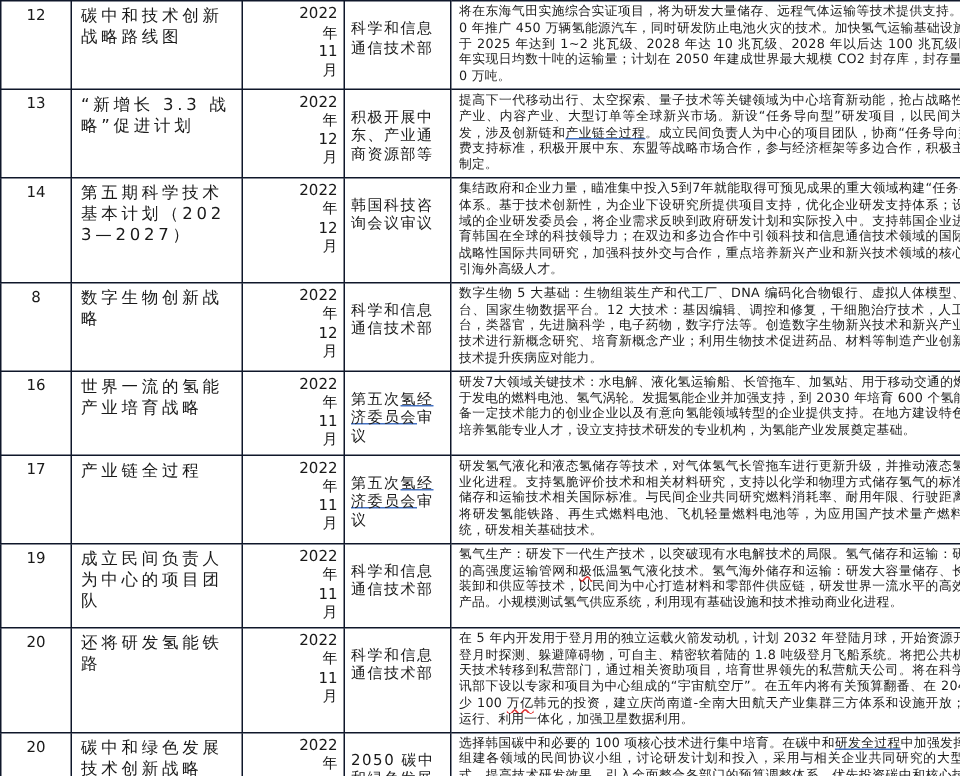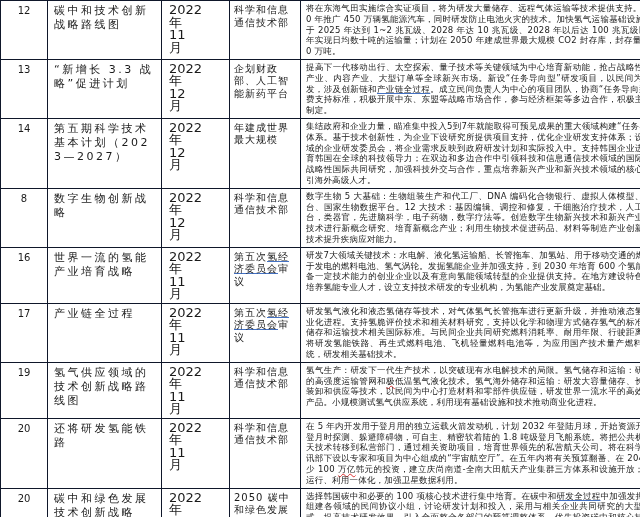--- a/index.html
+++ b/index.html
@@ -31,32 +31,33 @@
   td.c-title{
     width:102px;
     font-weight:normal;
     font-size:11px;
     line-height:14px;
     letter-spacing:2.5px;
     padding:3px 5px 2px 6px;
   }
   td.c-date{
     width:56px;
-    font-size:13px;
+    font-size:10px;
     line-height:12.5px;
     white-space:pre-line;
     padding-left:7px;
     padding-top:3px;
+    text-align:right;
   }
   td.c-org{
     width:62px;
     font-size:10px;
     line-height:12.5px;
     letter-spacing:1px;
-    padding-top:3px;
+    padding-top:13px;
   }
   td.c-desc{
     width:382px;
     font-size:8.5px;
     line-height:10.8px;
     letter-spacing:0.2px;
     text-align:justify;
     padding:2px 5px 2px 5px;
   }
   .u-link{
@@ -89,32 +90,32 @@
     <td class="c-desc"><span>将在东海气田实施综合实证项目，将为研发大量储存、远程气体运输等技术提供支持。争取到 2030 年推广 450 万辆氢能源汽车，同时研发防止电池火灾的技术。加快氢气运输基础设施建设，计划于 2025 年达到 1~2 兆瓦级、2028 年达 10 兆瓦级、2028 年以后达 100 兆瓦级以上，2030 年实现日均数十吨的运输量；计划在 2050 年建成世界最大规模 CO2 封存库，封存量达每年 1500 万吨。</span></td>
   </tr>
 
   <tr>
     <td class="c-num">13</td>
     <td class="c-title">“新增长 3.3 战略”促进计划</td>
     <td class="c-date">2022
 年
 12
 月</td>
-    <td class="c-org"><span>企划财政部、人工智能新药平台</span></td>
+    <td class="c-org"><span>积极开展中东、产业通商资源部等</span></td>
     <td class="c-desc"><span>提高下一代移动出行、太空探索、量子技术等关键领域为中心培育新动能，抢占战略性产业、生物产业、内容产业、大型订单等全球新兴市场。新设“任务导向型”研发项目，以民间为中心开展研发，涉及创新链和</span><span class="u-link">产业链全过程</span><span>。成立民间负责人为中心的项目团队，协商“任务导向型研发”的经费支持标准，积极开展中东、东盟等战略市场合作，参与经济框架等多边合作，积极主导国际标准制定。</span></td>
   </tr>
 
   <tr>
     <td class="c-num">14</td>
     <td class="c-title">第五期科学技术基本计划（2023—2027）</td>
     <td class="c-date">2022
 年
 12
 月</td>
-    <td class="c-org"><span>年建成世界最大规模</span></td>
+    <td class="c-org"><span>韩国科技咨询会议审议</span></td>
     <td class="c-desc"><span>集结政府和企业力量，瞄准集中投入5到7年就能取得可预见成果的重大领域构建“任务导向型”研发体系。基于技术创新性，为企业下设研究所提供项目支持，优化企业研发支持体系；设立各行业领域的企业研发委员会，将企业需求反映到政府研发计划和实际投入中。支持韩国企业进驻海外，培育韩国在全球的科技领导力；在双边和多边合作中引领科技和信息通信技术领域的国际议题，扩大战略性国际共同研究，加强科技外交与合作，重点培养新兴产业和新兴技术领域的核心人才，并吸引海外高级人才。</span></td>
   </tr>
 
   <tr>
     <td class="c-num">8</td>
     <td class="c-title">数字生物创新战略</td>
     <td class="c-date">2022
 年
 12
 月</td>
@@ -139,21 +140,21 @@
     <td class="c-date">2022
 年
 11
 月</td>
     <td class="c-org"><span>第五次</span><span class="u-link">氢经济委员会</span><span>审议</span></td>
     <td class="c-desc"><span>研发氢气液化和液态氢储存等技术，对气体氢气长管拖车进行更新升级，并推动液态氢长管拖车商业化进程。支持氢脆评价技术和相关材料研究，支持以化学和物理方式储存氢气的标准研究，抢占储存和运输技术相关国际标准。与民间企业共同研究燃料消耗率、耐用年限、行驶距离等问题。还将研发氢能铁路、再生式燃料电池、飞机轻量燃料电池等，为应用国产技术量产燃料电池发电系统，研发相关基础技术。</span></td>
   </tr>
 
   <tr>
     <td class="c-num">19</td>
-    <td class="c-title">氢气供应领域的技术创新战略路线图</td>
+    <td class="c-title">成立民间负责人为中心的项目团队</td>
     <td class="c-date">2022
 年
 11
 月</td>
     <td class="c-org"><span>科学和信息通信技术部</span></td>
     <td class="c-desc"><span>氢气生产：研发下一代生产技术，以突破现有水电解技术的局限。氢气储存和运输：研发运输氢气的高强度运输管网和</span><span class="u-spell">极</span><span>低温氢气液化技术。氢气海外储存和运输：研发大容量储存、长距离运输、装卸和供应等技术，以民间为中心打造材料和零部件供应链，研发世界一流水平的高效、耐用商用产品。小规模测试氢气供应系统，利用现有基础设施和技术推动商业化进程。</span></td>
   </tr>
 
   <tr>
     <td class="c-num">20</td>

